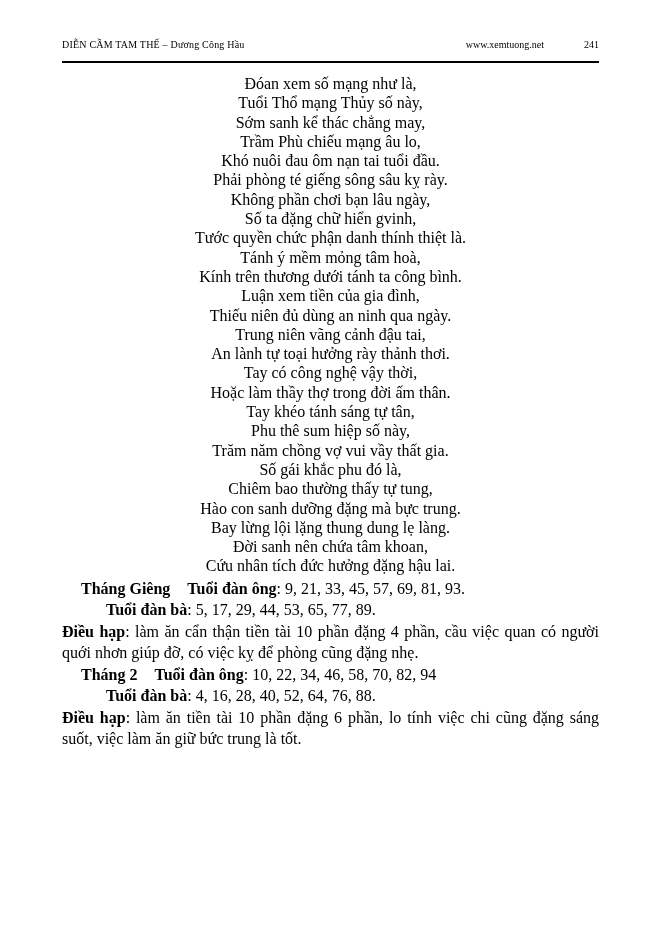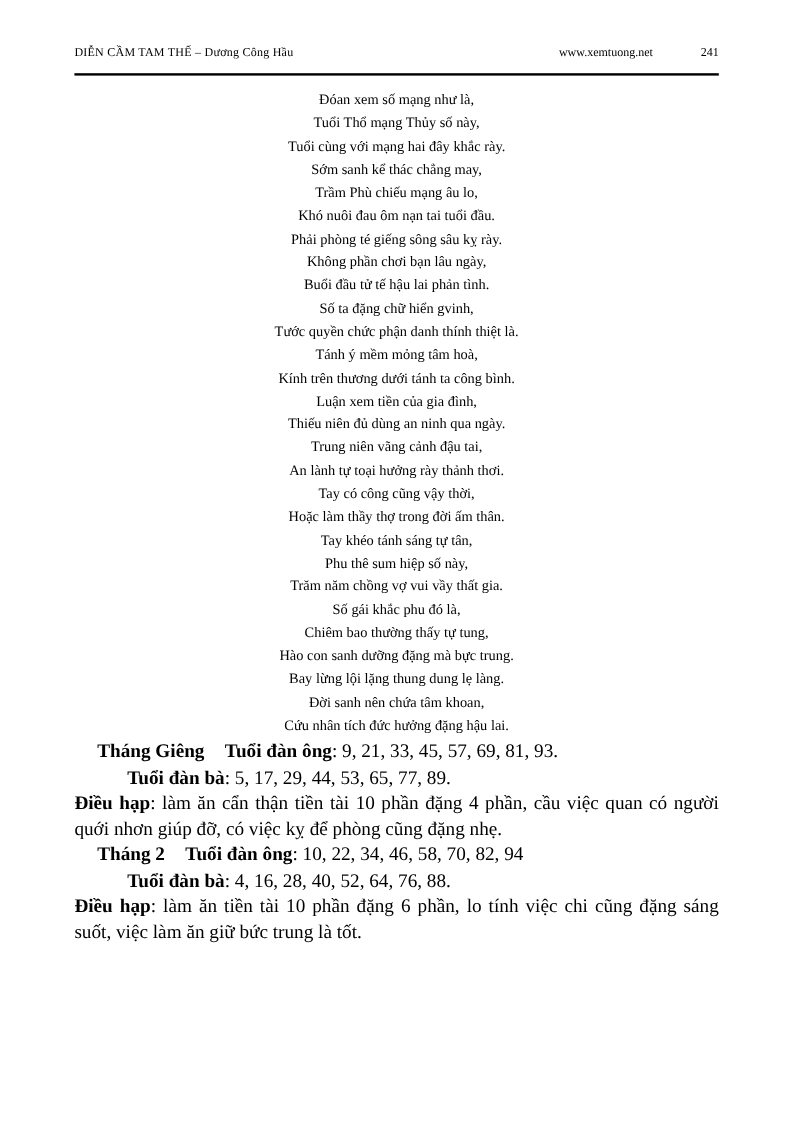--- a/index.html
+++ b/index.html
@@ -24,21 +24,21 @@
   .header-title { flex: 1 1 auto; letter-spacing: 0.2px; }
   .header-right { display: flex; align-items: baseline; }
   .page-num { margin-left: 40px; }
   .rule {
     border-bottom: 2px solid #000000;
     margin-top: 7px;
   }
   .poem {
     margin-top: 11px;
     text-align: center;
-    font-size: 12px;
+    font-size: 16px;
     line-height: 19.3px;
   }
   .poem-line { white-space: nowrap; }
   .sections {
     margin-top: 2px;
     font-size: 16px;
     line-height: 21.5px;
   }
   .month-line { padding-left: 19px; }
   .sub-line { padding-left: 44px; }
@@ -54,36 +54,34 @@
     <span class="header-title">DIỄN CẦM TAM THẾ – Dương Công Hầu</span>
     <span class="header-right">
       <span>www.xemtuong.net</span>
       <span class="page-num">241</span>
     </span>
   </div>
   <div class="rule"></div>
   <div class="poem" id="poem">
       <div class="poem-line">Đóan xem số mạng như là,</div>
       <div class="poem-line">Tuổi Thổ mạng Thủy số này,</div>
-      <div class="poem-line">Tuổi cùng với mạng hai đây khắc rày.</div>
       <div class="poem-line">Sớm sanh kể thác chẳng may,</div>
       <div class="poem-line">Trầm Phù chiếu mạng âu lo,</div>
       <div class="poem-line">Khó nuôi đau ôm nạn tai tuổi đầu.</div>
       <div class="poem-line">Phải phòng té giếng sông sâu kỵ rày.</div>
       <div class="poem-line">Không phần chơi bạn lâu ngày,</div>
-      <div class="poem-line">Buổi đầu tử tế hậu lai phản tình.</div>
       <div class="poem-line">Số ta đặng chữ hiển gvinh,</div>
       <div class="poem-line">Tước quyền chức phận danh thính thiệt là.</div>
       <div class="poem-line">Tánh ý mềm mỏng tâm hoà,</div>
       <div class="poem-line">Kính trên thương dưới tánh ta công bình.</div>
       <div class="poem-line">Luận xem tiền của gia đình,</div>
       <div class="poem-line">Thiếu niên đủ dùng an ninh qua ngày.</div>
       <div class="poem-line">Trung niên vãng cảnh đậu tai,</div>
       <div class="poem-line">An lành tự toại hưởng rày thảnh thơi.</div>
-      <div class="poem-line">Tay có công cũng vậy thời,</div>
+      <div class="poem-line">Tay có công nghệ vậy thời,</div>
       <div class="poem-line">Hoặc làm thầy thợ trong đời ấm thân.</div>
       <div class="poem-line">Tay khéo tánh sáng tự tân,</div>
       <div class="poem-line">Phu thê sum hiệp số này,</div>
       <div class="poem-line">Trăm năm chồng vợ vui vầy thất gia.</div>
       <div class="poem-line">Số gái khắc phu đó là,</div>
       <div class="poem-line">Chiêm bao thường thấy tự tung,</div>
       <div class="poem-line">Hào con sanh dưỡng đặng mà bực trung.</div>
       <div class="poem-line">Bay lừng lội lặng thung dung lẹ làng.</div>
       <div class="poem-line">Đời sanh nên chứa tâm khoan,</div>
       <div class="poem-line">Cứu nhân tích đức hưởng đặng hậu lai.</div>

